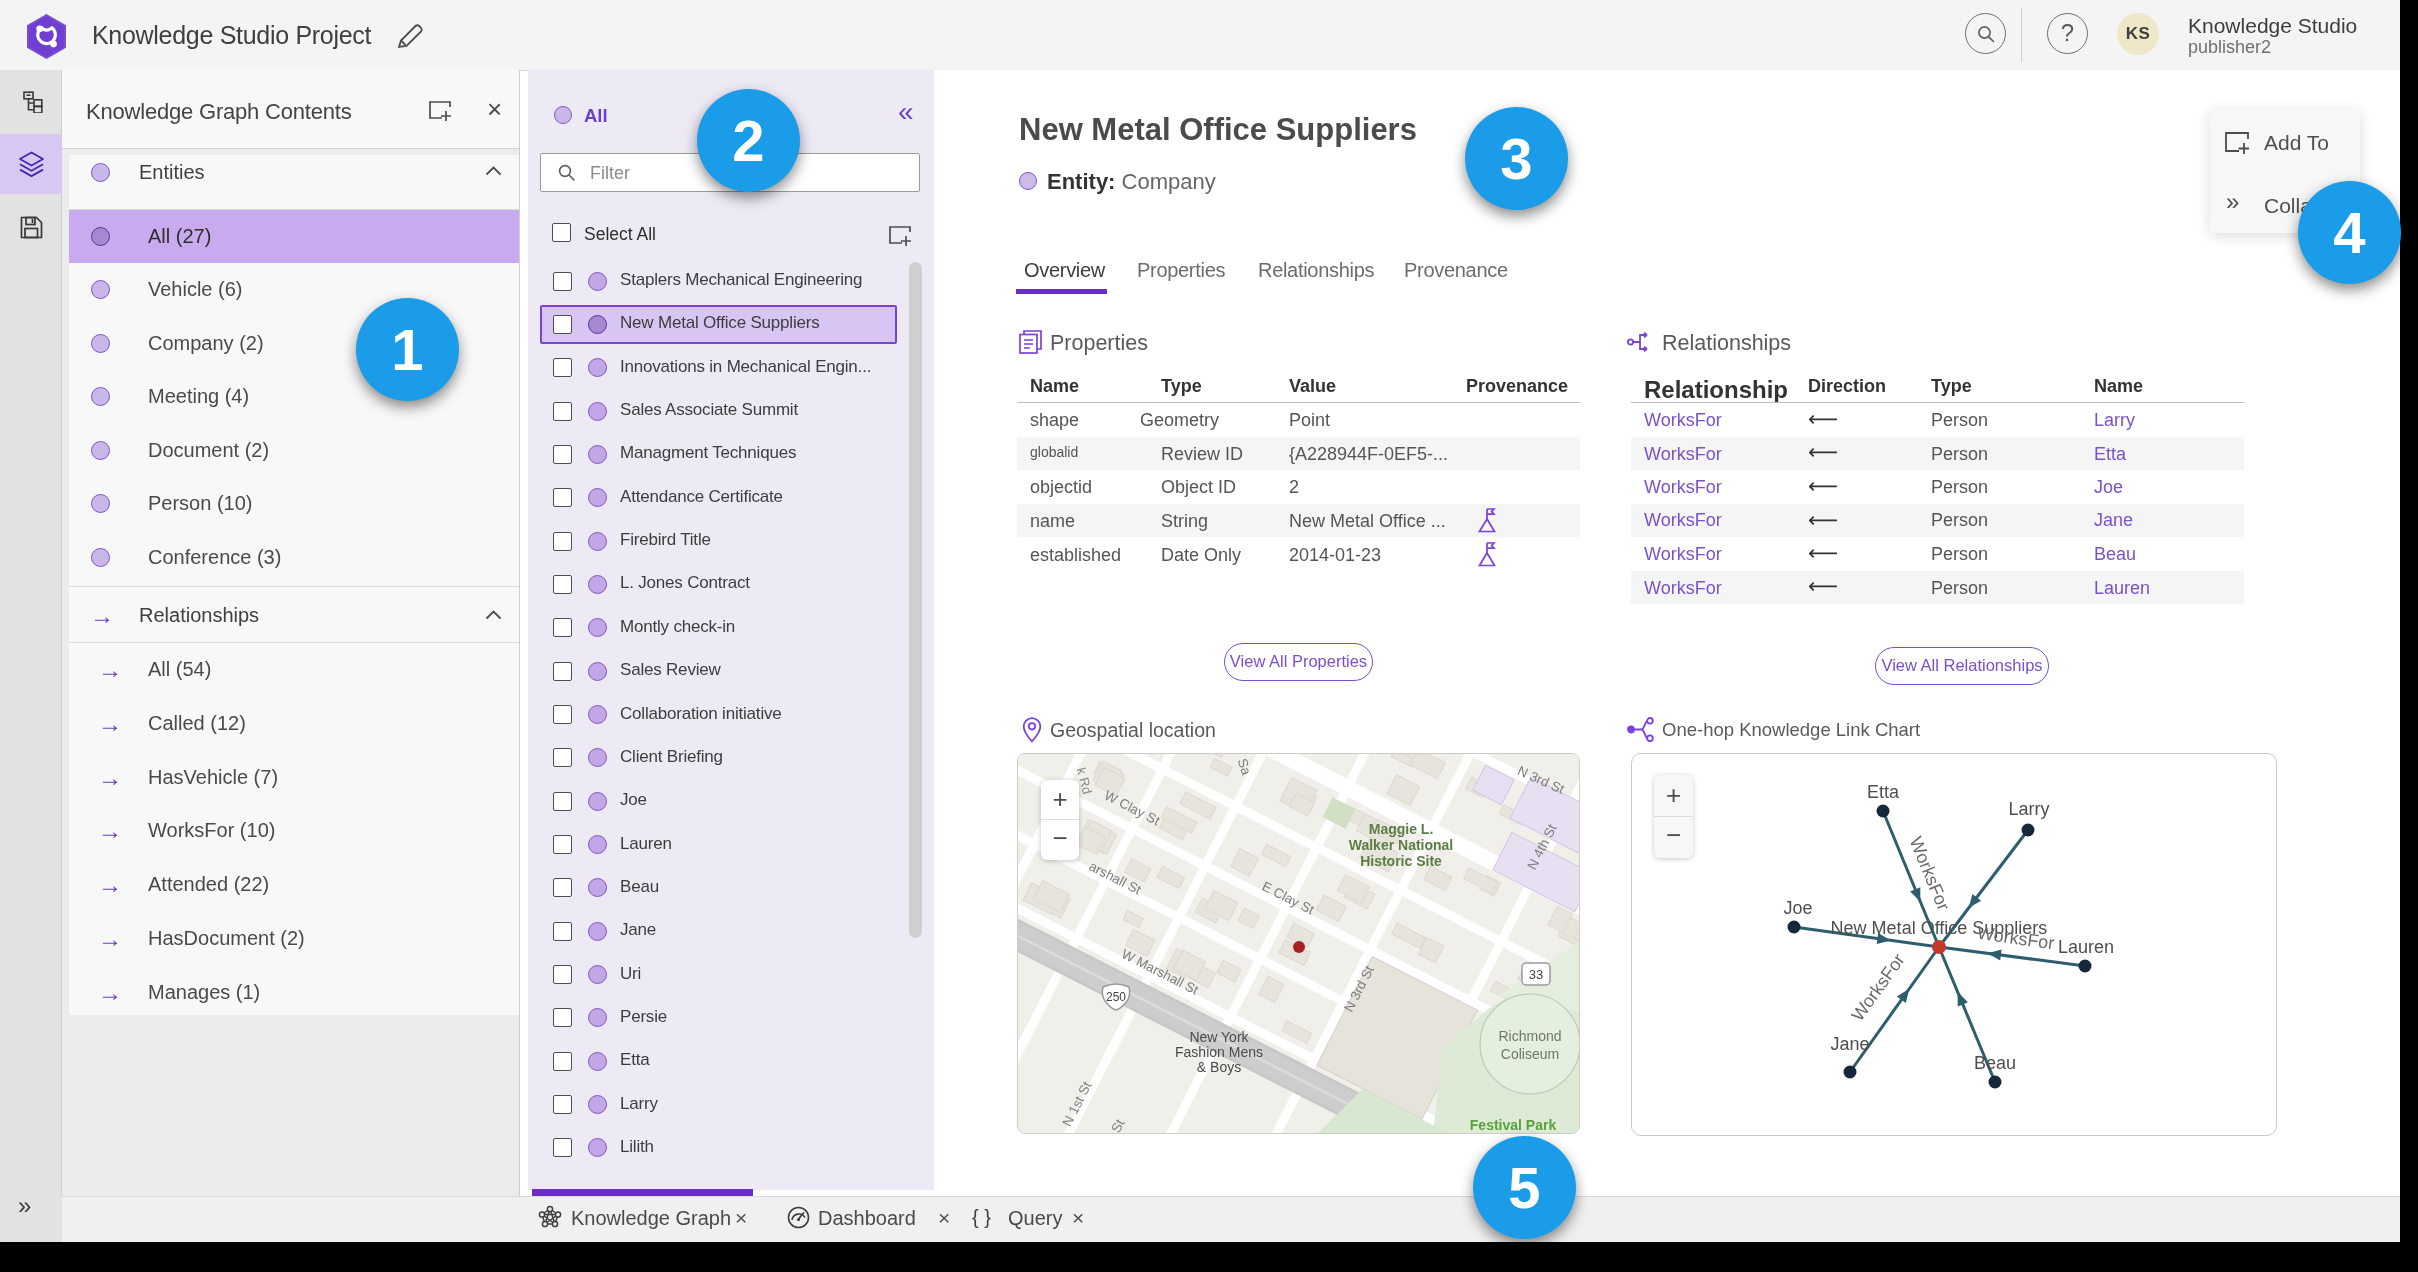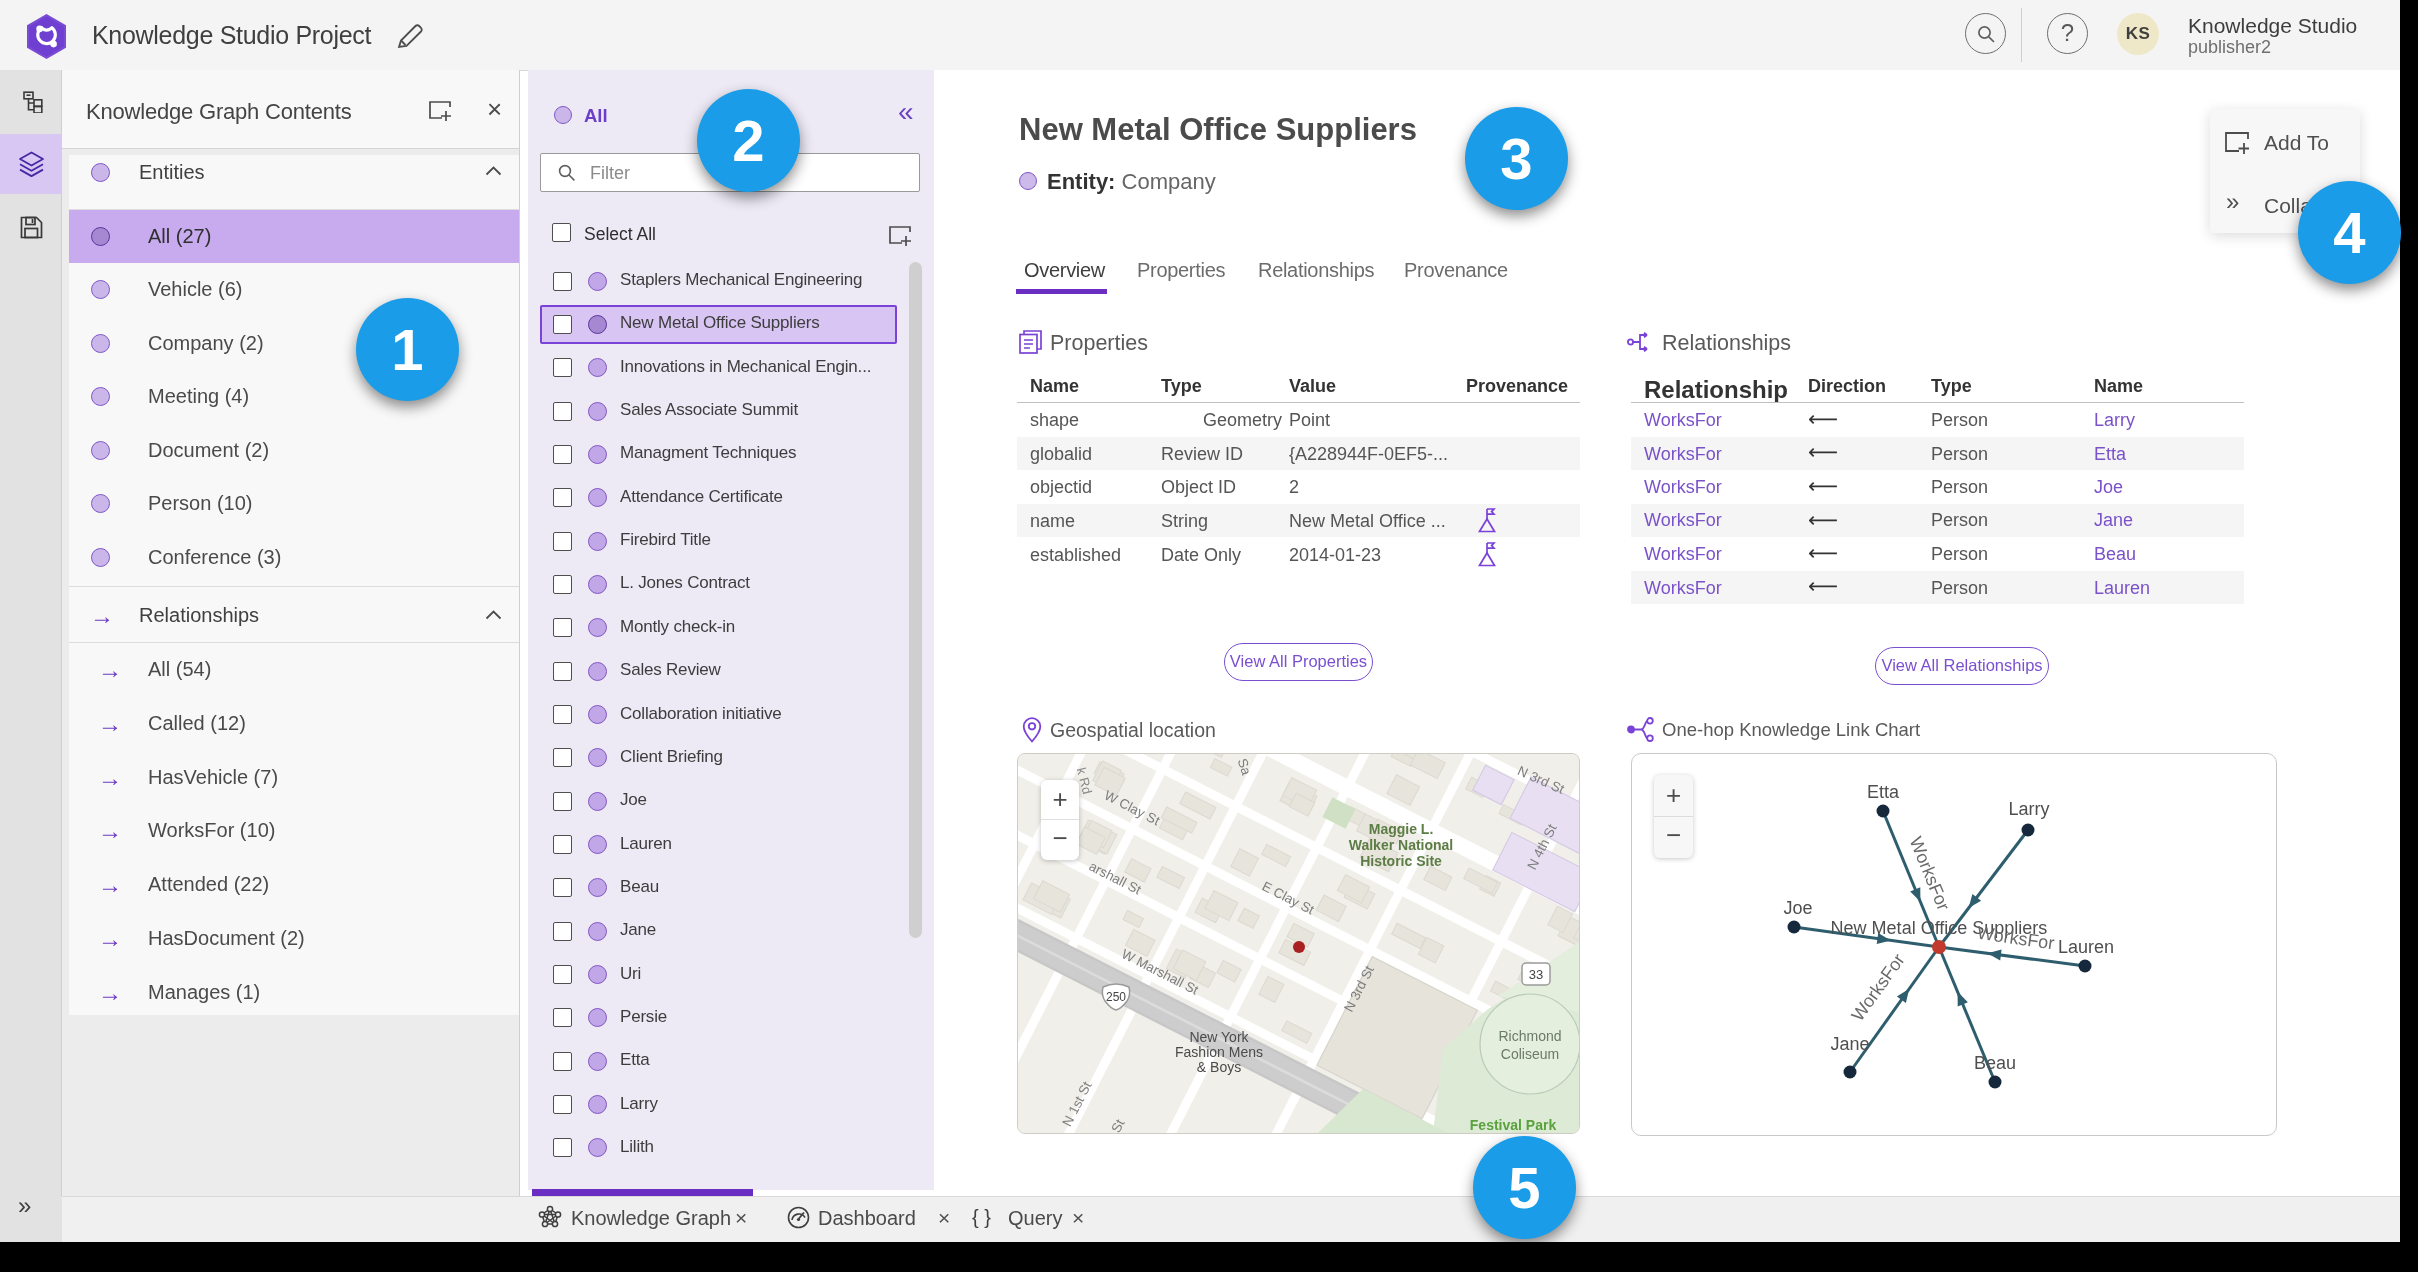--- a/index.html
+++ b/index.html
@@ -242,23 +242,23 @@
   </svg>
   <div class="abs" style="left:1050px;top:331px;font-size:21.5px;color:#5a5a5a;">Properties</div>
   <div class="abs" style="left:1030px;top:376px;font-size:18px;font-weight:bold;color:#333;">Name</div>
   <div class="abs" style="left:1161px;top:376px;font-size:18px;font-weight:bold;color:#333;">Type</div>
   <div class="abs" style="left:1289px;top:376px;font-size:18px;font-weight:bold;color:#333;">Value</div>
   <div class="abs" style="left:1466px;top:376px;font-size:18px;font-weight:bold;color:#333;">Provenance</div>
   <div class="abs" style="left:1017px;top:402px;width:563px;height:1px;background:#c0c0c0;"></div>
   <div class="abs" style="left:1017px;top:437px;width:563px;height:33px;background:#f5f5f5;"></div>
   <div class="abs" style="left:1017px;top:504px;width:563px;height:33px;background:#f5f5f5;"></div>
   <div class="abs" style="left:1030px;top:410px;font-size:18px;color:#555;">shape</div>
-  <div class="abs" style="left:1203px;top:410px;font-size:18px;color:#555;">Geometry</div>
+  <div class="abs" style="left:1140px;top:410px;font-size:18px;color:#555;">Geometry</div>
   <div class="abs" style="left:1289px;top:410px;font-size:18px;color:#555;">Point</div>
-  <div class="abs" style="left:1030px;top:444px;font-size:18px;color:#555;">globalid</div>
+  <div class="abs" style="left:1030px;top:444px;font-size:14px;color:#555;">globalid</div>
   <div class="abs" style="left:1161px;top:444px;font-size:18px;color:#555;">Review ID</div>
   <div class="abs" style="left:1289px;top:444px;font-size:18px;color:#555;">{A228944F-0EF5-...</div>
   <div class="abs" style="left:1030px;top:477px;font-size:18px;color:#555;">objectid</div>
   <div class="abs" style="left:1161px;top:477px;font-size:18px;color:#555;">Object ID</div>
   <div class="abs" style="left:1289px;top:477px;font-size:18px;color:#555;">2</div>
   <div class="abs" style="left:1030px;top:511px;font-size:18px;color:#555;">name</div>
   <div class="abs" style="left:1161px;top:511px;font-size:18px;color:#555;">String</div>
   <div class="abs" style="left:1289px;top:511px;font-size:18px;color:#555;">New Metal Office ...</div>
   <svg class="abs" style="left:1478px;top:508px" width="18" height="25" viewBox="0 0 18 25">
       <g stroke="#7a42d6" stroke-width="1.7" fill="none">

